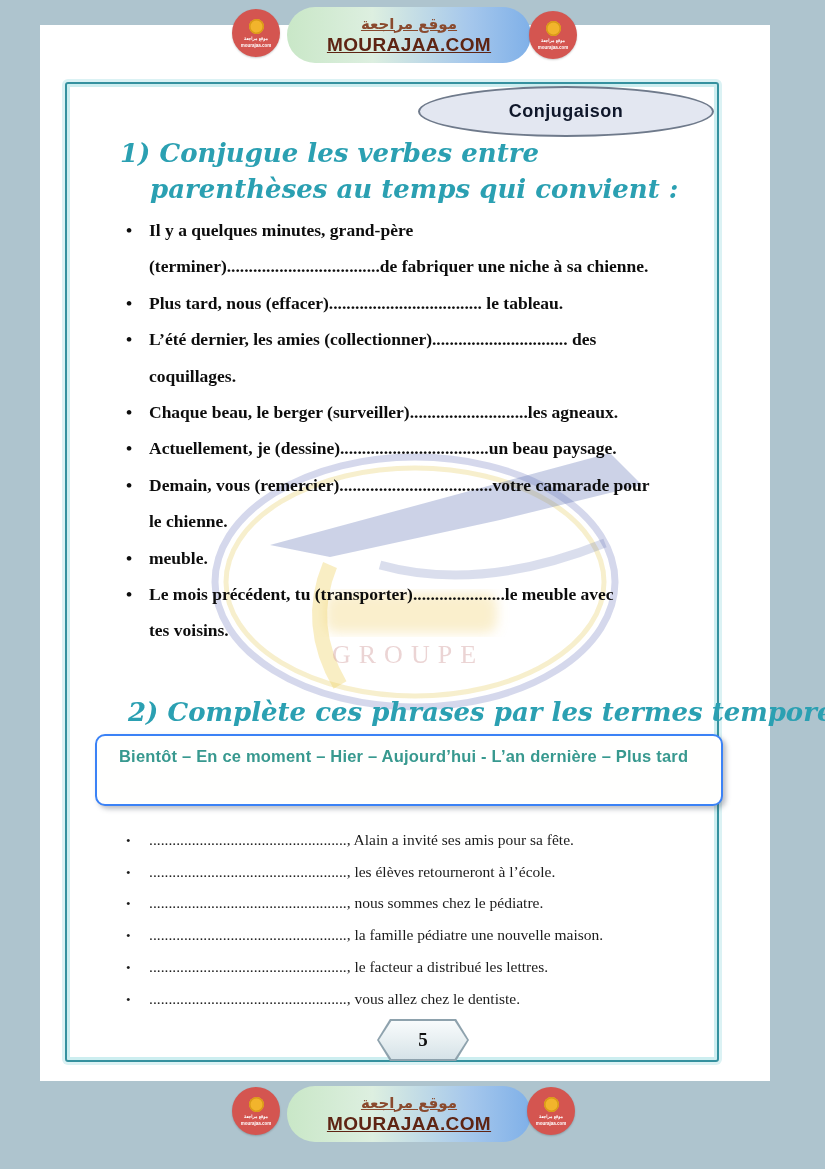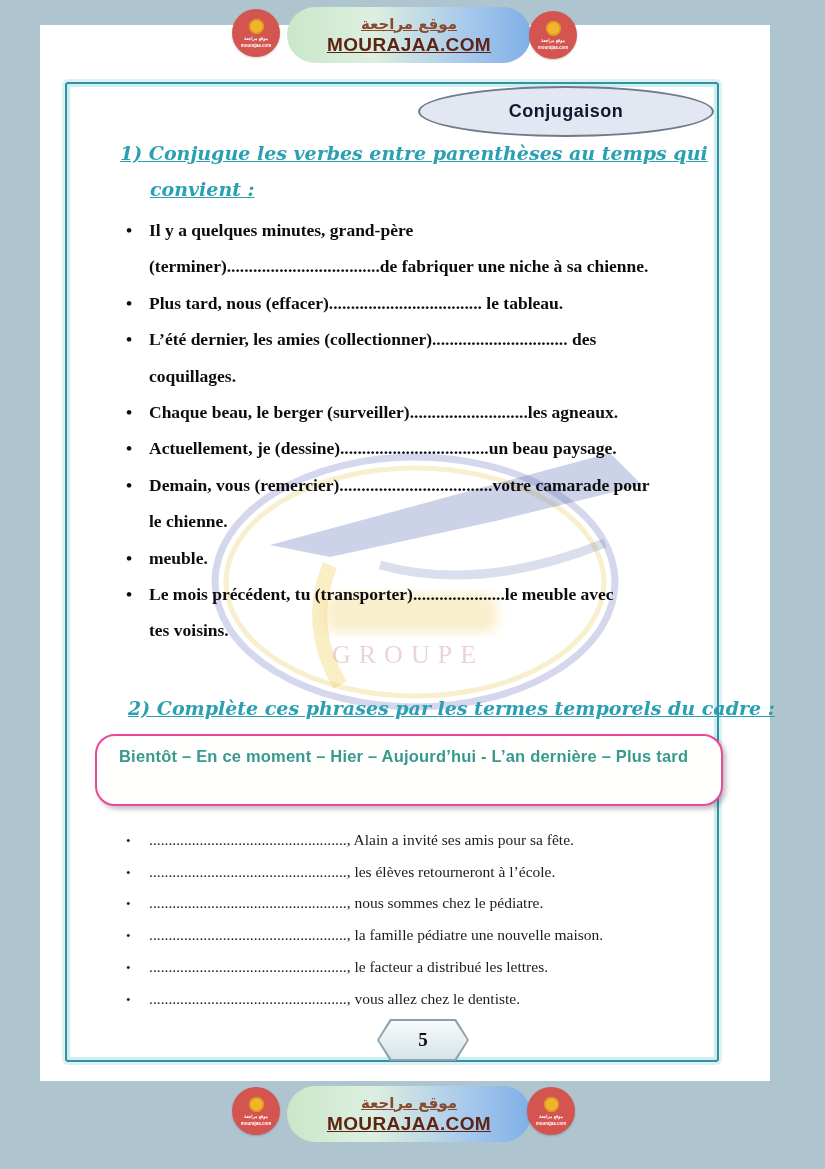--- a/index.html
+++ b/index.html
@@ -7,32 +7,32 @@
           font-family:"Liberation Serif",serif;}
   
   .page{position:absolute;left:40px;top:25px;width:730px;height:1056px;background:#ffffff;}
   .frame{position:absolute;left:25px;top:57px;width:650px;height:976px;
          border:2px solid #35919f;border-radius:3px;
          box-shadow:inset 0 0 0 3px #cdeef0,0 0 0 3px #dbf2f4;}
   .tag-oval{position:absolute;left:378px;top:61px;width:292px;height:47px;background:#e3e7f1;
             border:2px solid #6f7a8b;border-radius:50%;display:flex;align-items:center;justify-content:center;z-index:3;}
   .tag-oval span{font:700 18px "Liberation Sans",sans-serif;color:#0f172a;letter-spacing:0.5px;}
   .ex-title{position:absolute;color:#2ba0b2;font-family:"DejaVu Serif",serif;font-style:italic;
-            font-weight:700;font-size:19px;z-index:2;text-decoration:underline;}
+            font-weight:700;font-size:26px;z-index:2;}
   #ex1-title{left:80px;top:110px;width:560px;line-height:36px;padding-left:30px;text-indent:-30px;}
   #ex2-title{left:88px;top:672px;white-space:nowrap;}
   
   .list1{position:absolute;left:86px;top:187px;width:612px;z-index:2;
          font-weight:700;font-size:17.5px;line-height:36.4px;color:#0d0d0d;}
   .item{position:relative;padding-left:23px;}
   .item .bullet{position:absolute;left:0;top:0;}
   .item .ln{display:block;white-space:nowrap;}
   
   .word-box{position:absolute;left:55px;top:709px;width:624px;height:68px;background:#fffffe;
-            border:2px solid #ec4899;border-radius:20px;z-index:2;
+            border:2px solid #3b82f6;border-radius:10px;z-index:2;
             box-shadow:3px 3px 5px rgba(60,70,85,0.35);}
   .word-box .txt{padding:11px 16px 0 22px;font:600 16.5px "Liberation Sans",sans-serif;
                  color:#38998f;letter-spacing:0.2px;}
   
   .list2{position:absolute;left:86px;top:799px;width:620px;z-index:2;
          font-size:15.5px;line-height:31.7px;color:#1c1c1c;}
   .list2 .item{padding-left:23px;}
   .list2 .bullet{font-size:13px;top:1px;}
   .list2 .ln{display:block;white-space:nowrap;}
   

